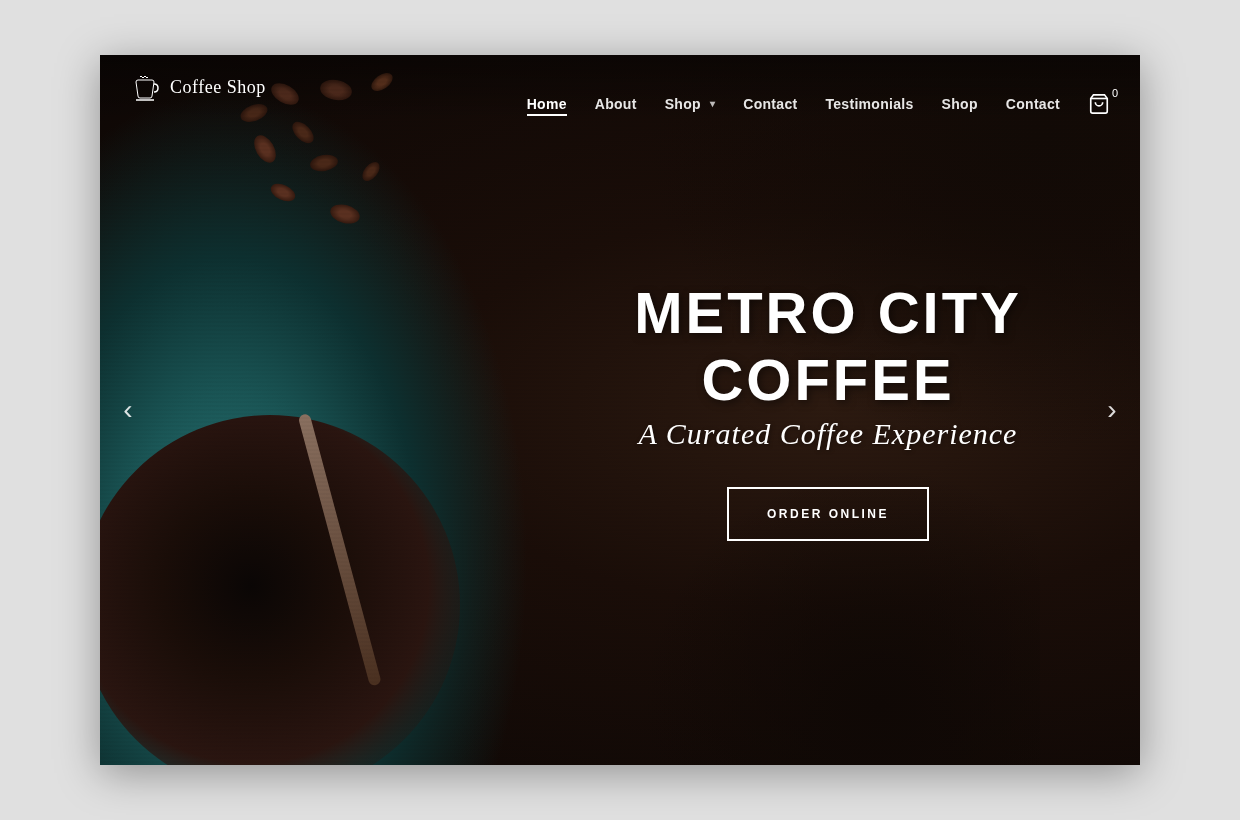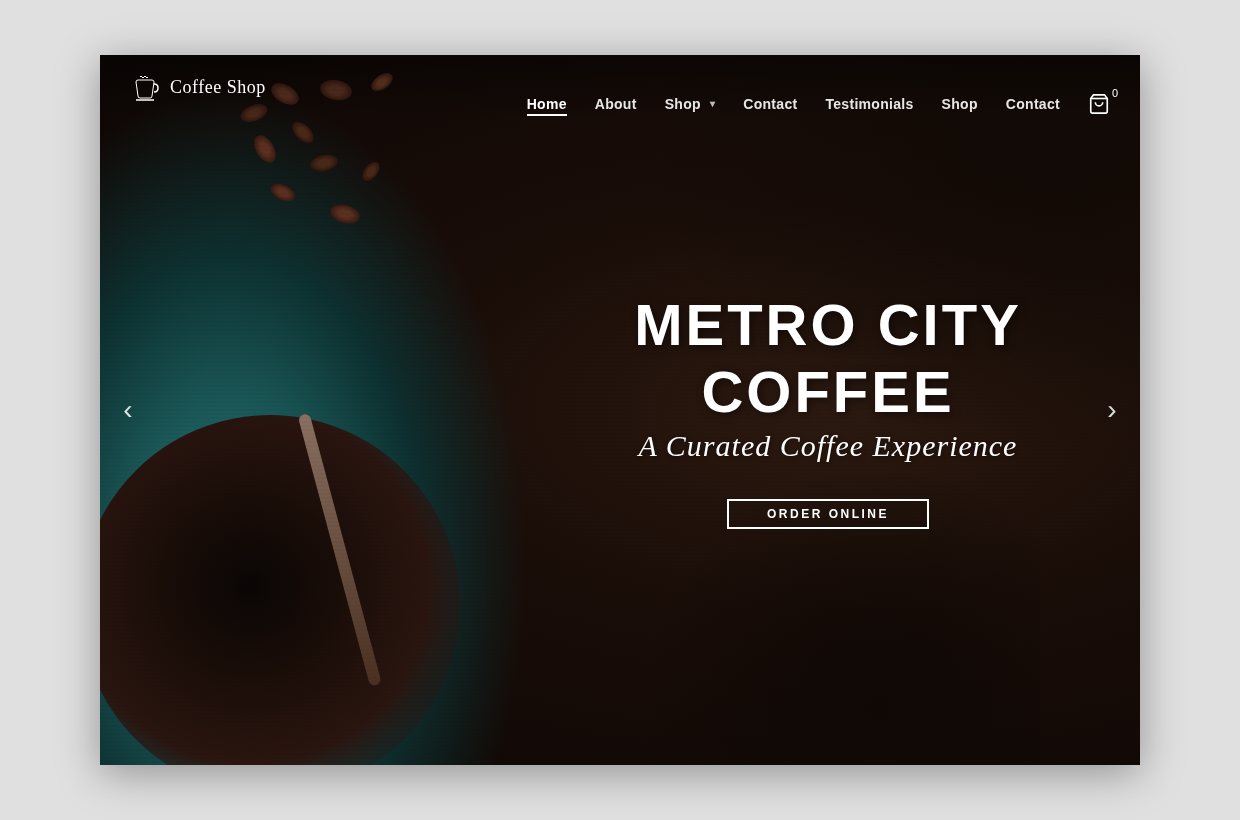--- a/index.html
+++ b/index.html
@@ -186,21 +186,21 @@
       color: white;
       font-family: 'Brush Script MT', cursive, Georgia, serif;
       font-style: italic;
       margin-bottom: 36px;
       text-shadow: 1px 1px 4px rgba(0,0,0,0.4);
       letter-spacing: 1px;
     }
 
     .order-btn {
       display: inline-block;
-      padding: 6px 38px;
+      padding: 18px 38px;
       border: 2px solid white;
       color: white;
       text-decoration: none;
       font-size: 12px;
       font-weight: 700;
       letter-spacing: 2.5px;
       text-transform: uppercase;
       cursor: pointer;
       background: transparent;
       transition: background 0.2s;

